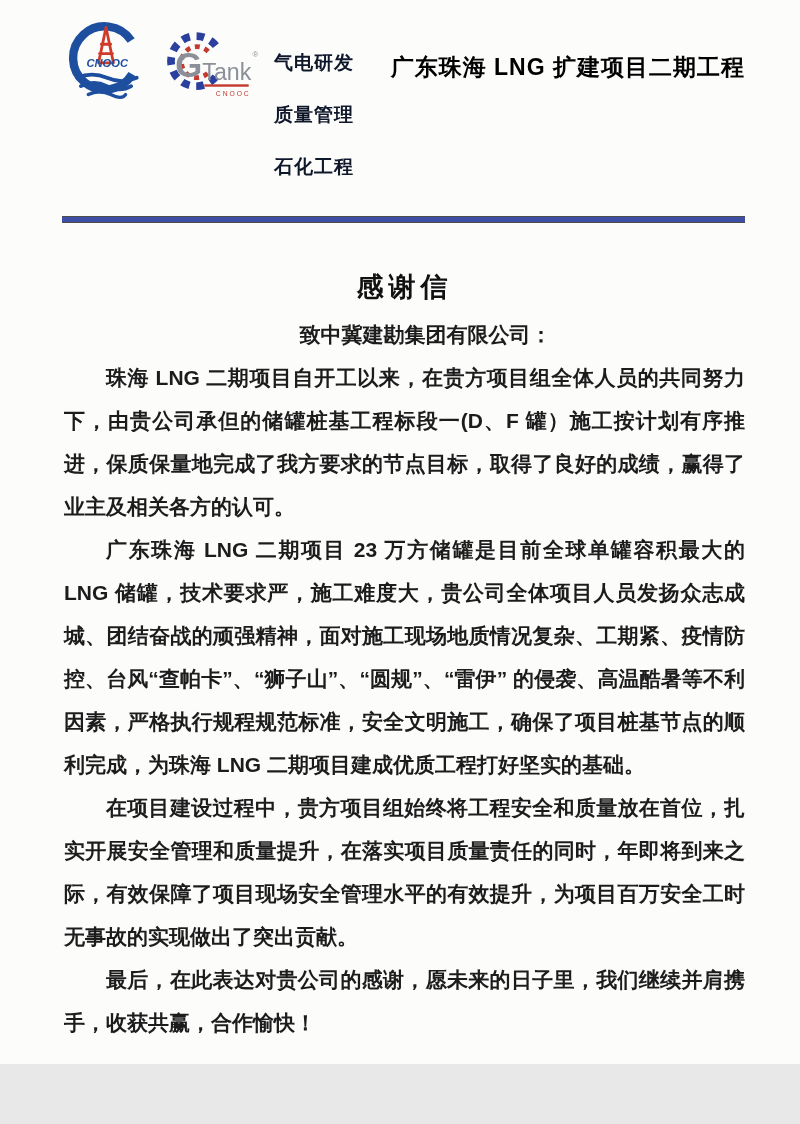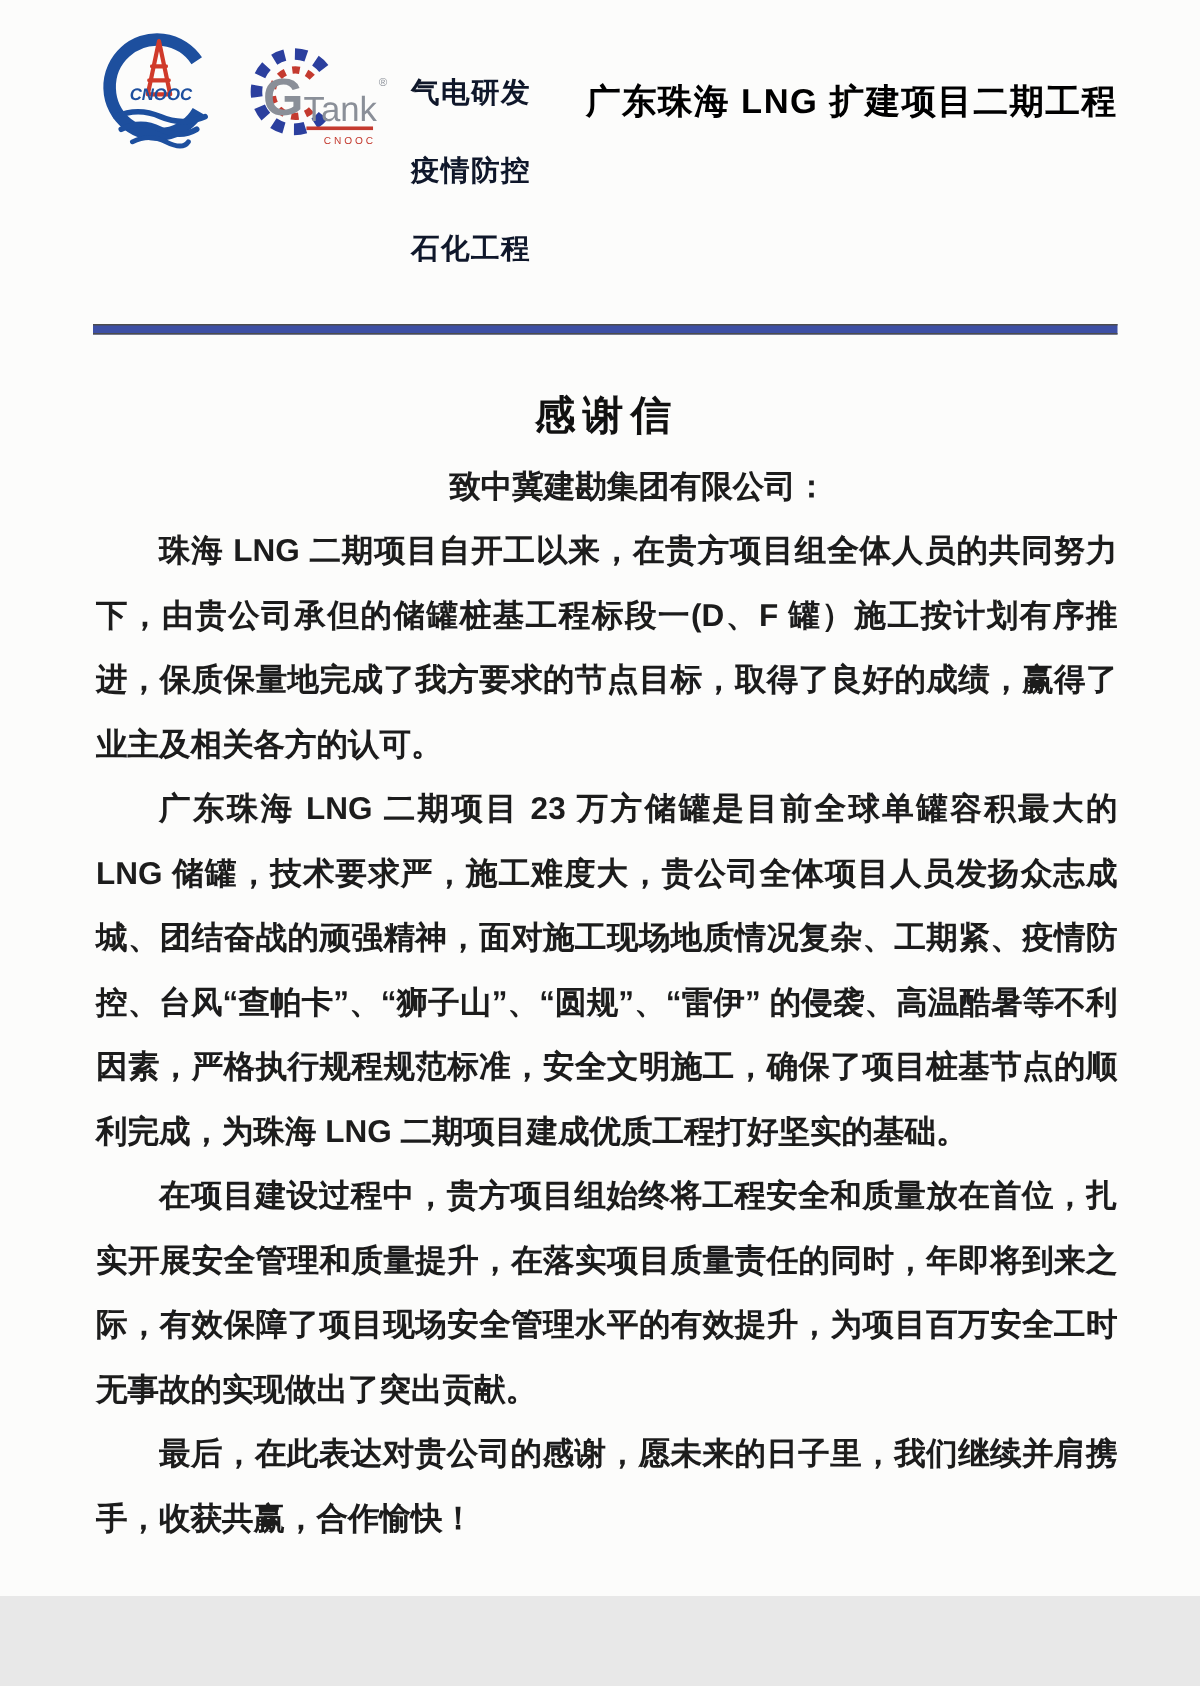--- a/index.html
+++ b/index.html
@@ -41,21 +41,21 @@
     border-bottom:1.6px solid #4c4c4c;
   }
   
   .letter{
     padding:0 55px 0 64px;
   }
   .letter-title{
     text-align:center;
     font-size:27px;font-weight:bold;color:#111;
     letter-spacing:5px;
-    margin:36px 0 8px 0;
+    margin:46px 0 8px 0;
   }
   .salutation{
     font-size:21px;line-height:43px;font-weight:600;
     text-indent:2em;margin-top:8px;text-align:center;
   }
   .para{
     font-size:21px;line-height:43px;font-weight:600;
     text-align:justify;text-indent:2em;margin:0;
   }
 </style>
@@ -82,21 +82,21 @@
           <path d="M54 26 A16 16 0 1 0 54 48" fill="none" stroke="#c43a2f" stroke-width="5" stroke-dasharray="5 5"></path>
           <text x="20" y="52" font-size="36" font-weight="bold" fill="#8a8f98">G</text>
           <text x="48" y="56" font-size="24" fill="#8a8f98">Tank</text>
           <text x="100" y="32" font-size="8" fill="#8a8f98">®</text>
           <rect x="50" y="60" width="46" height="2.5" fill="#c43a2f"></rect>
           <text x="62" y="72" font-size="7" letter-spacing="2" fill="#c43a2f">CNOOC</text>
         </svg>
 
         <div class="tagline">
           <div>气电研发</div>
-          <div>疫情防控</div>
+          <div>质量管理</div>
           <div>石化工程</div>
         </div>
       </div>
 
       <div class="project-title">广东珠海 LNG 扩建项目二期工程</div>
     </div>
     <div class="rule"></div>
   </div>
 
   <div class="letter">

